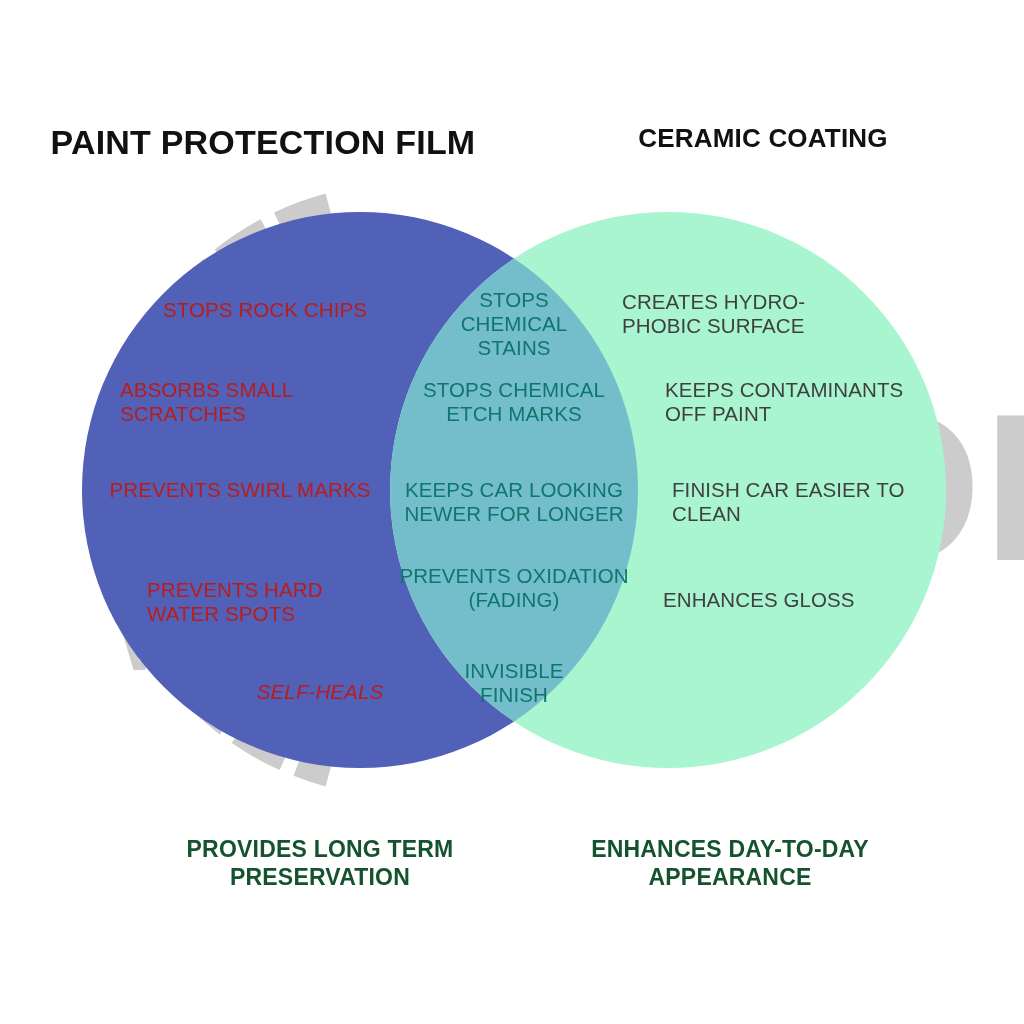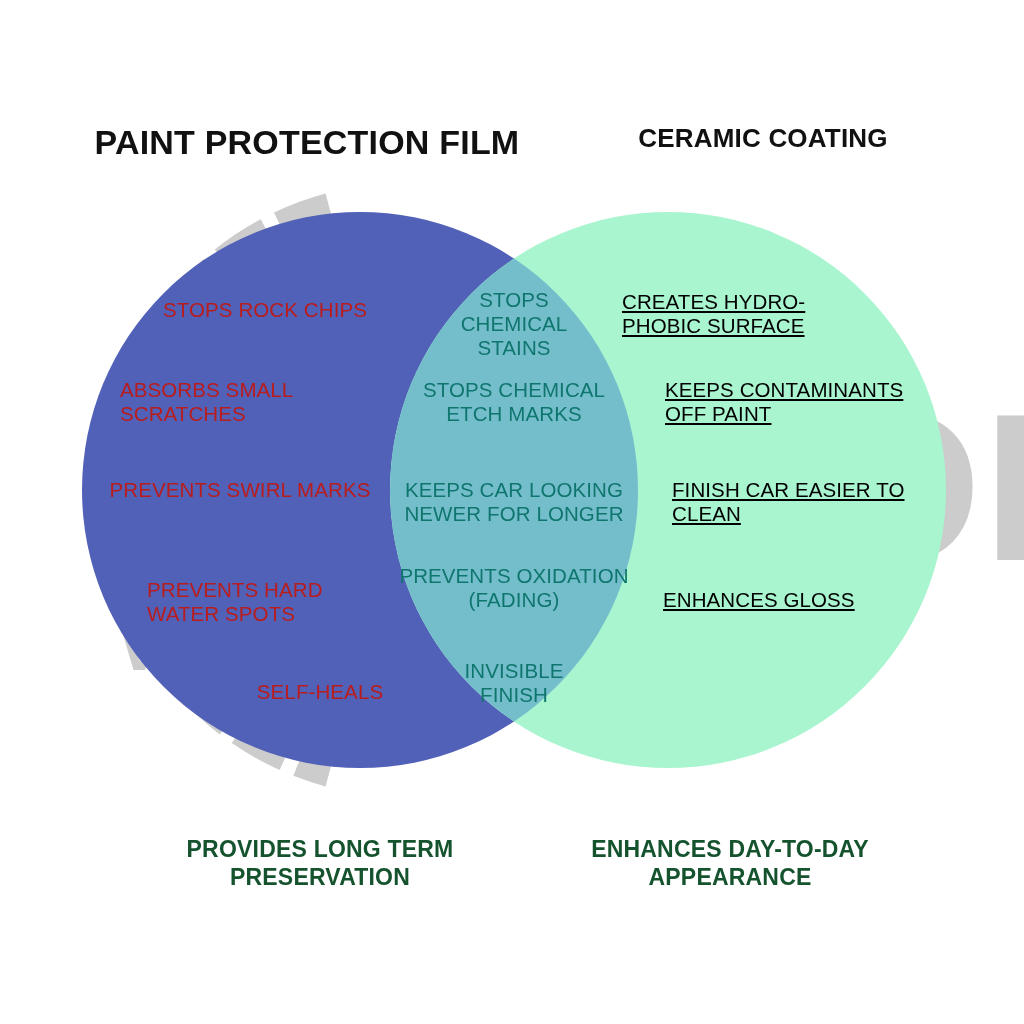--- a/index.html
+++ b/index.html
@@ -19,21 +19,21 @@
   
   .venn-svg{position:absolute;left:0;top:0;width:1024px;height:1024px;z-index:1;}
 
   
   .title{
     position:absolute;z-index:5;
     font-weight:bold;color:#111111;
     text-align:center;line-height:1.08;
     letter-spacing:.2px;
   }
-  #title-left{left:48px;top:124px;width:430px;font-size:34px;margin-left:44px;}
+  #title-left{left:48px;top:124px;width:430px;font-size:34px;}
   #title-right{left:548px;top:124px;width:430px;font-size:26px;}
 
   .caption{
     position:absolute;z-index:5;
     font-weight:bold;color:#14532d;
     text-align:center;line-height:1.2;
     font-size:23px;letter-spacing:.2px;
   }
   #caption-left{left:110px;top:836px;width:420px;}
   #caption-right{left:520px;top:836px;width:420px;}
@@ -42,28 +42,28 @@
   .items{position:absolute;z-index:6;}
   .item{
     position:absolute;
     font-size:20.5px;
     line-height:1.16;
     letter-spacing:.1px;
     white-space:pre-line;
   }
   .item.left{color:#b91c1c;}
   .item.center{color:#0f766e;text-align:center;}
-  .item.right{color:#000000;text-decoration:underline;}
+  .item.right{color:#404040;}
 
   
   #l0{left:115px;top:298px;width:300px;text-align:center;}
   #l1{left:120px;top:378px;width:290px;text-align:left;}
   #l2{left:80px;top:478px;width:320px;text-align:center;}
   #l3{left:147px;top:578px;width:290px;text-align:left;}
-  #l4{left:180px;top:680px;width:280px;text-align:center;}
+  #l4{left:180px;top:680px;width:280px;text-align:center;font-style:italic;}
 
   
   #c0{left:430px;top:288px;width:168px;}
   #c1{left:398px;top:378px;width:232px;}
   #c2{left:390px;top:478px;width:248px;}
   #c3{left:390px;top:564px;width:248px;}
   #c4{left:430px;top:659px;width:168px;}
 
   
   #r0{left:622px;top:290px;width:300px;text-align:left;}

